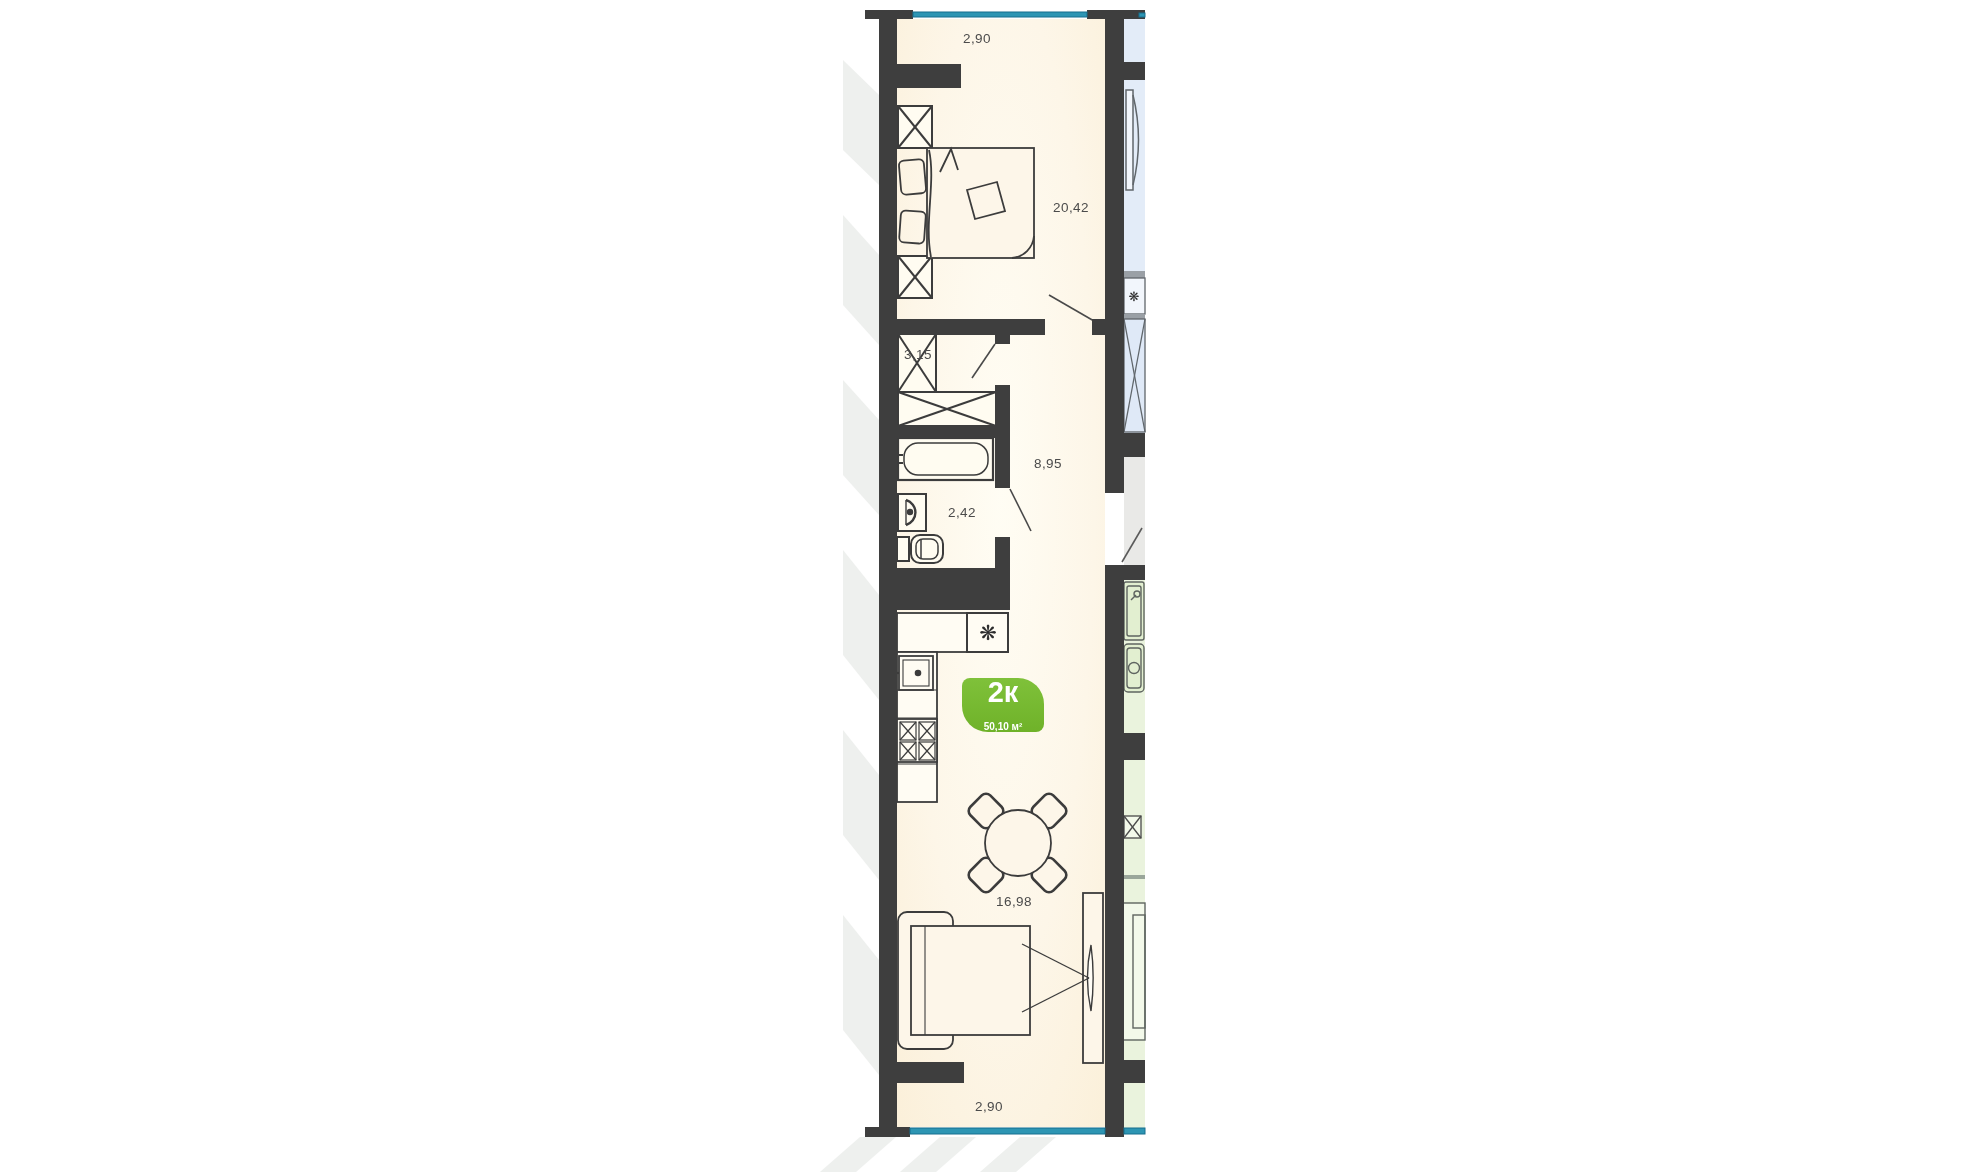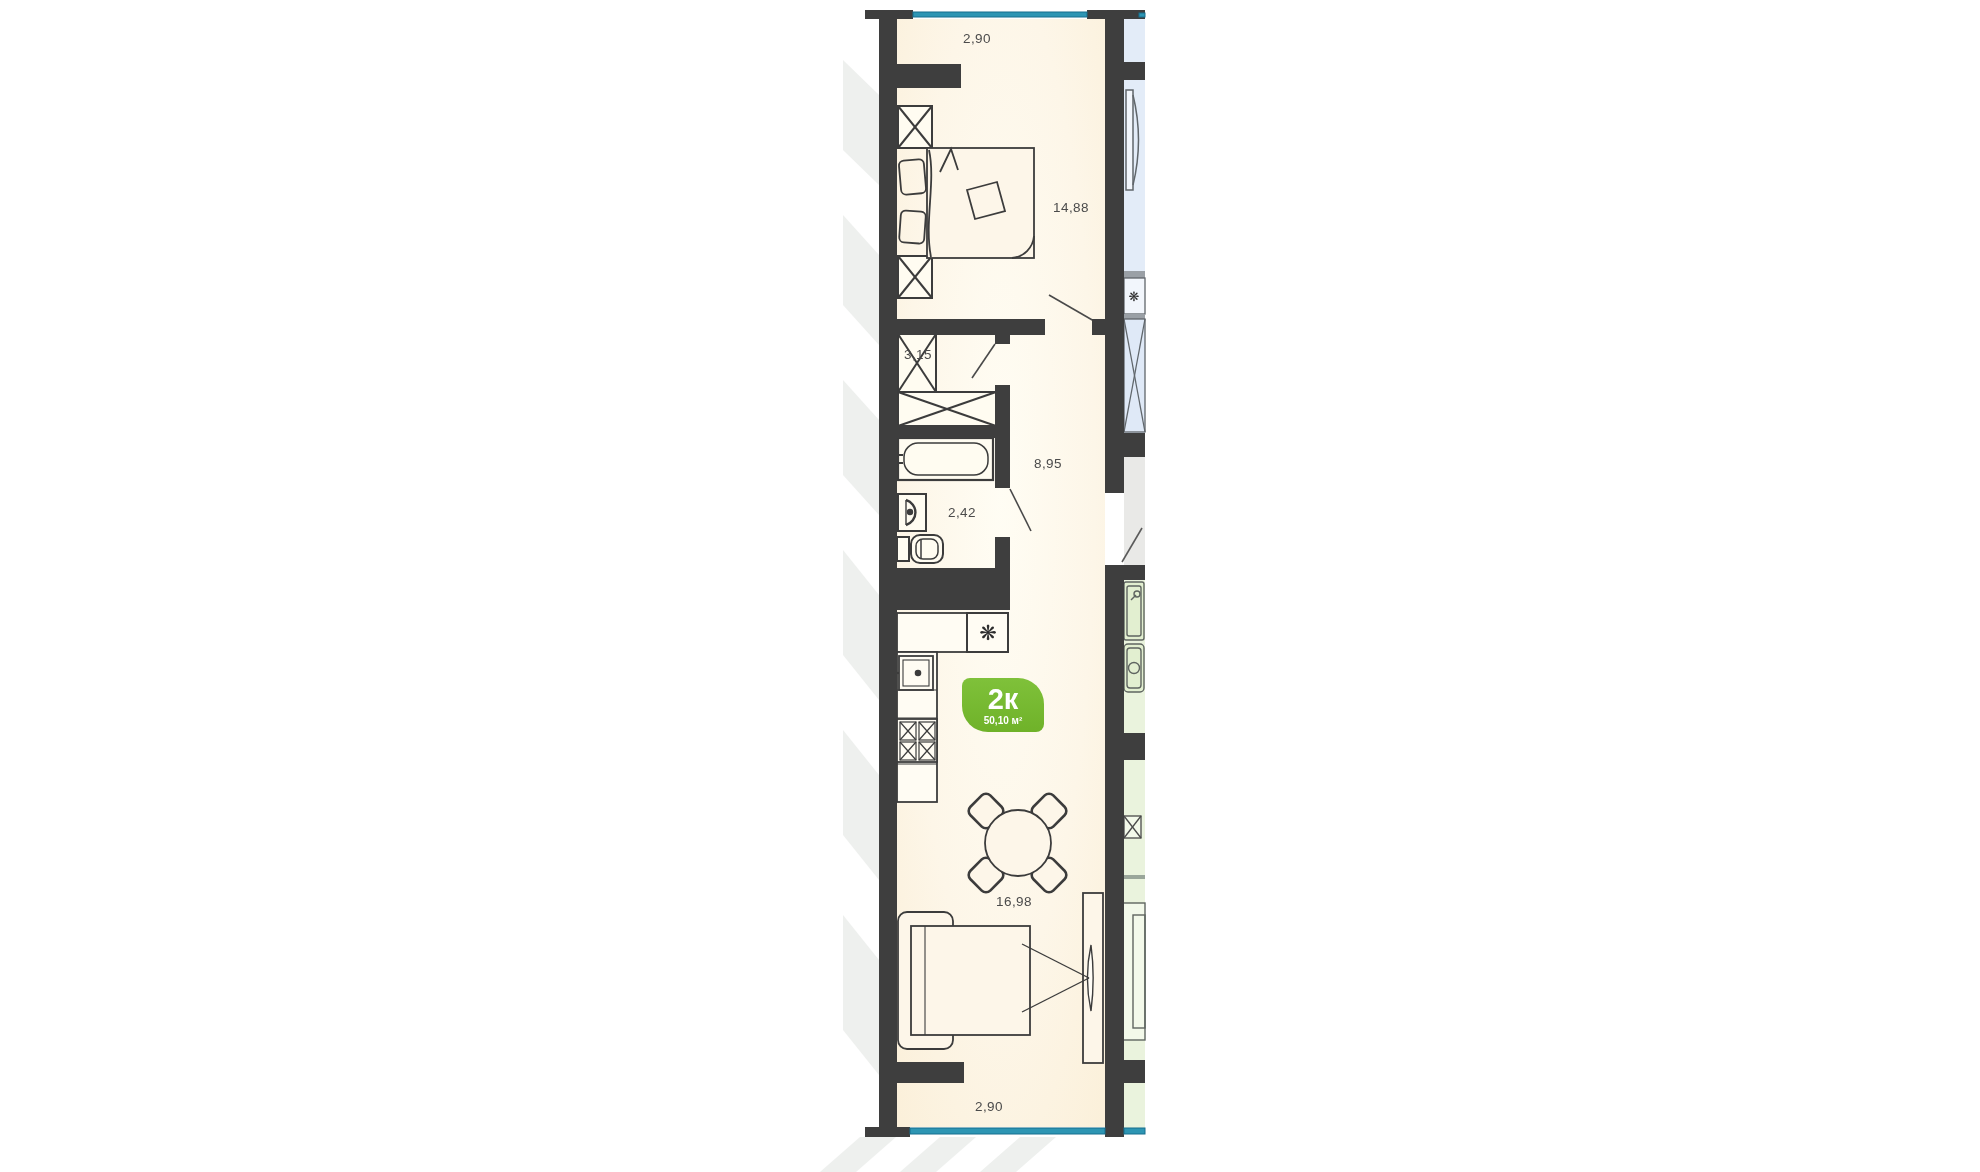--- a/index.html
+++ b/index.html
@@ -15,21 +15,21 @@
   .icon{
     position:absolute;transform:translate(-50%,-50%);
     color:#2d2d2d;line-height:1;
   }
   .icon.main{font-size:21px;}
   .icon.small{font-size:13px;}
   .badge{
     position:absolute;left:962px;top:678px;width:82px;height:54px;
     background:linear-gradient(180deg,#7fc13a 0%,#6fb229 100%);
     border-radius:8px 26px 8px 26px;
-    display:flex;flex-direction:column;align-items:center;justify-content:center;
+    display:flex;flex-direction:column;align-items:center;justify-content:space-between;
     cursor:pointer;
   }
   .badge .type{font-size:29px;font-weight:bold;color:#ffffff;line-height:1;}
   .badge .area{font-size:10px;font-weight:bold;color:#ffffff;margin-top:2px;line-height:1;}
 </style>
 </head>
 <body>
 
 <div class="canvas">
 
@@ -254,21 +254,21 @@
 
   <g stroke="#176f8e" stroke-width="1" fill="#2d95b3">
     <rect x="913" y="12" width="174" height="5"></rect>
     <rect x="1139" y="13" width="6" height="4"></rect>
     <rect x="910" y="1128" width="195" height="6"></rect>
     <rect x="1124" y="1128" width="21" height="6"></rect>
   </g>
 </svg>
 
 <div class="label" style="left:977px;top:38px;">2,90</div>
-<div class="label" style="left:1071px;top:207px;">14,88</div>
+<div class="label" style="left:1071px;top:207px;">20,42</div>
 <div class="label" style="left:918px;top:354px;">3,15</div>
 <div class="label" style="left:1048px;top:463px;">8,95</div>
 <div class="label" style="left:962px;top:512px;">2,42</div>
 <div class="label" style="left:1014px;top:901px;">16,98</div>
 <div class="label" style="left:989px;top:1106px;">2,90</div>
 
 <span class="icon main" style="left:988px;top:632px;">❋</span>
 <span class="icon small" style="left:1134px;top:296px;">❋</span>
 
 <div class="badge">

